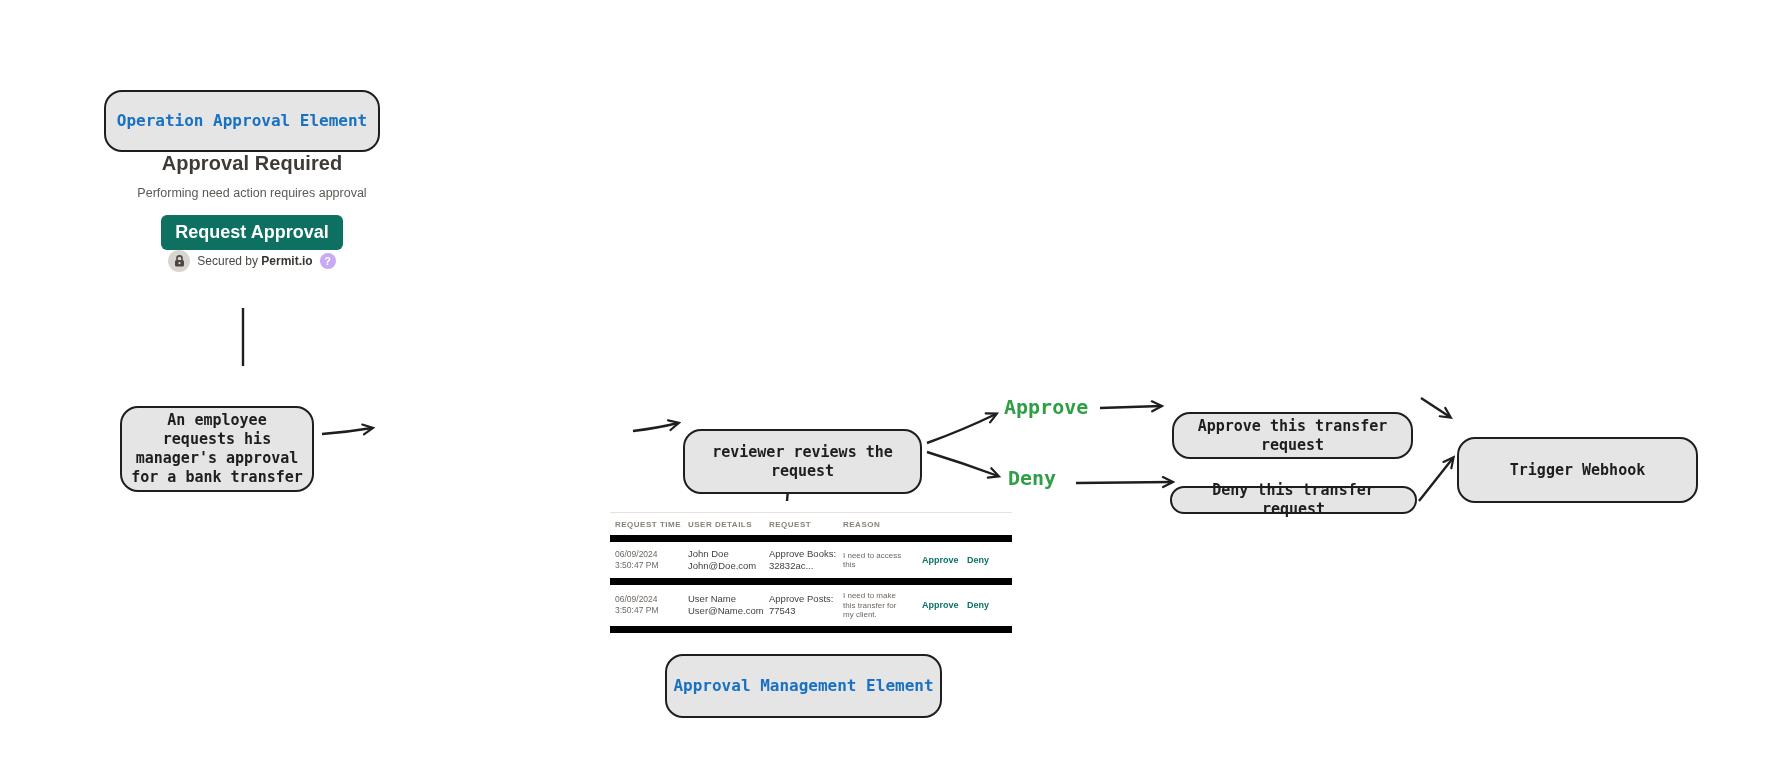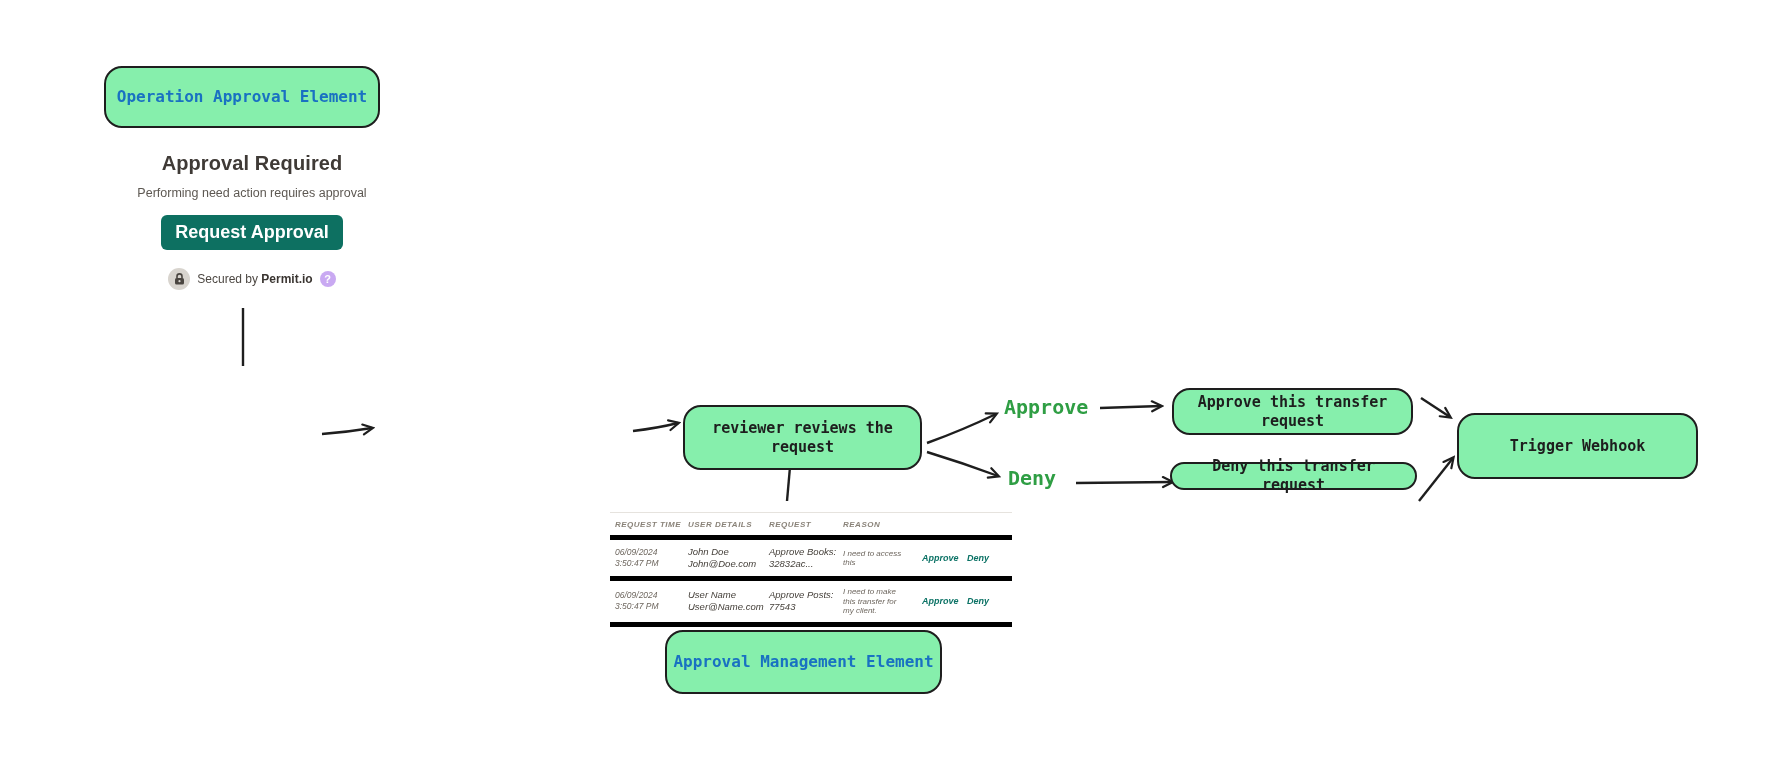--- a/index.html
+++ b/index.html
@@ -1,48 +1,48 @@
 <!DOCTYPE html>
 <html><head>
 <meta charset="utf-8">
 <style>
   html,body{margin:0;padding:0;background:#ffffff;}
   .canvas{position:relative;width:1771px;height:762px;background:#ffffff;overflow:hidden;
           font-family:"Liberation Sans", sans-serif;}
   svg.wires{position:absolute;left:0;top:0;pointer-events:none;}
 
   
-  .node{position:absolute;border:2.2px solid #1e1e1e;border-radius:18px;background:#86efac;
+  .node{position:absolute;border:2.2px solid #1e1e1e;border-radius:18px;background:#e5e5e5;
         display:flex;align-items:center;justify-content:center;text-align:center;
         font-family:"DejaVu Sans Mono", monospace;font-weight:600;color:#1e1e1e;
-        font-size:15px;line-height:19px;white-space:pre-line;box-sizing:border-box;}
+        font-size:15px;line-height:19px;white-space:pre-line;box-sizing:border-box;margin-top:24px;}
   .node.title-node{color:#1971c2;font-size:16px;line-height:20px;white-space:nowrap;}
   .flow-label{position:absolute;font-family:"DejaVu Sans Mono", monospace;font-weight:700;
         color:#2f9e44;font-size:20px;}
 
   
   .widget{position:absolute;left:124px;top:152px;width:256px;text-align:center;}
   .widget h2{margin:0;font-size:20px;font-weight:700;color:#3f3a36;letter-spacing:.1px;}
   .widget .sub{margin-top:11px;font-size:12.5px;color:#5d5852;}
   .widget .btn{display:inline-block;margin-top:15px;background:#0d7061;color:#ffffff;
         border:none;border-radius:6px;font-size:18px;font-weight:700;
         padding:7px 14px;cursor:pointer;font-family:"Liberation Sans", sans-serif;}
-  .secured{margin-top:18px;display:flex;align-items:center;justify-content:center;gap:7px;}
+  .secured{display:flex;align-items:center;justify-content:center;gap:7px;}
   .lock-badge{width:22px;height:22px;border-radius:50%;background:#d8d4ce;display:flex;
         align-items:center;justify-content:center;}
   .secured .txt{font-size:12px;color:#4c4742;}
   .secured .txt b{font-weight:700;color:#3a3531;}
   .help-badge{width:16px;height:16px;border-radius:50%;background:#c9a9f2;color:#ffffff;
         font-size:11px;font-weight:700;display:flex;align-items:center;justify-content:center;
         cursor:pointer;}
 
   
   .aptable{position:absolute;left:610px;top:512px;width:402px;border-top:1px solid #e6e3de;}
   .trow{display:grid;grid-template-columns:73px 81px 74px 79px 45px 43px;
-        padding:6px 0 6px 5px;border-bottom:5px solid #000000;align-items:center;font-style:italic;}
+        padding:6px 0 6px 5px;border-bottom:7px solid #000000;align-items:center;}
   .trow.head{padding:7px 0 6px 5px;}
   .th{font-size:8px;font-weight:700;letter-spacing:.5px;color:#8a8379;}
   .td{white-space:pre-line;padding-right:6px;box-sizing:border-box;}
   .td.time{font-size:8.5px;line-height:11px;color:#6e675f;}
   .td.user{font-size:9.5px;line-height:12px;color:#46413b;}
   .td.req{font-size:9.5px;line-height:12px;color:#46413b;}
   .td.reason{font-size:8px;line-height:9.5px;color:#6e675f;}
   .td.link{font-size:9px;font-weight:700;color:#0b7265;cursor:pointer;padding-right:0;}
 </style>
 </head>
@@ -82,20 +82,26 @@
           <rect x="1" y="5" width="9" height="6.5" rx="1.6" fill="#4a4540"></rect>
           <path d="M3 5 V3.4 a2.5 2.5 0 0 1 5 0 V5" fill="none" stroke="#4a4540" stroke-width="1.6"></path>
           <circle cx="5.5" cy="8.2" r="1.1" fill="#d8d4ce"></circle>
         </svg>
       </span>
       <span class="txt"><span>Secured by</span> <b>Permit.io</b></span>
       <span class="help-badge">?</span>
     </div>
   </div>
 
+  <div class="node" style="left:120px;top:382px;width:194px;height:86px;">
+    <span>An employee
+requests his
+manager's approval
+for a bank transfer</span>
+  </div>
 
 
   <div class="node" style="left:683px;top:405px;width:239px;height:65px;">
     <span>reviewer reviews the
 request</span>
   </div>
 
   <div class="flow-label" style="left:1004px;top:395px;">Approve</div>
   <div class="flow-label" style="left:1008px;top:466px;">Deny</div>
 

